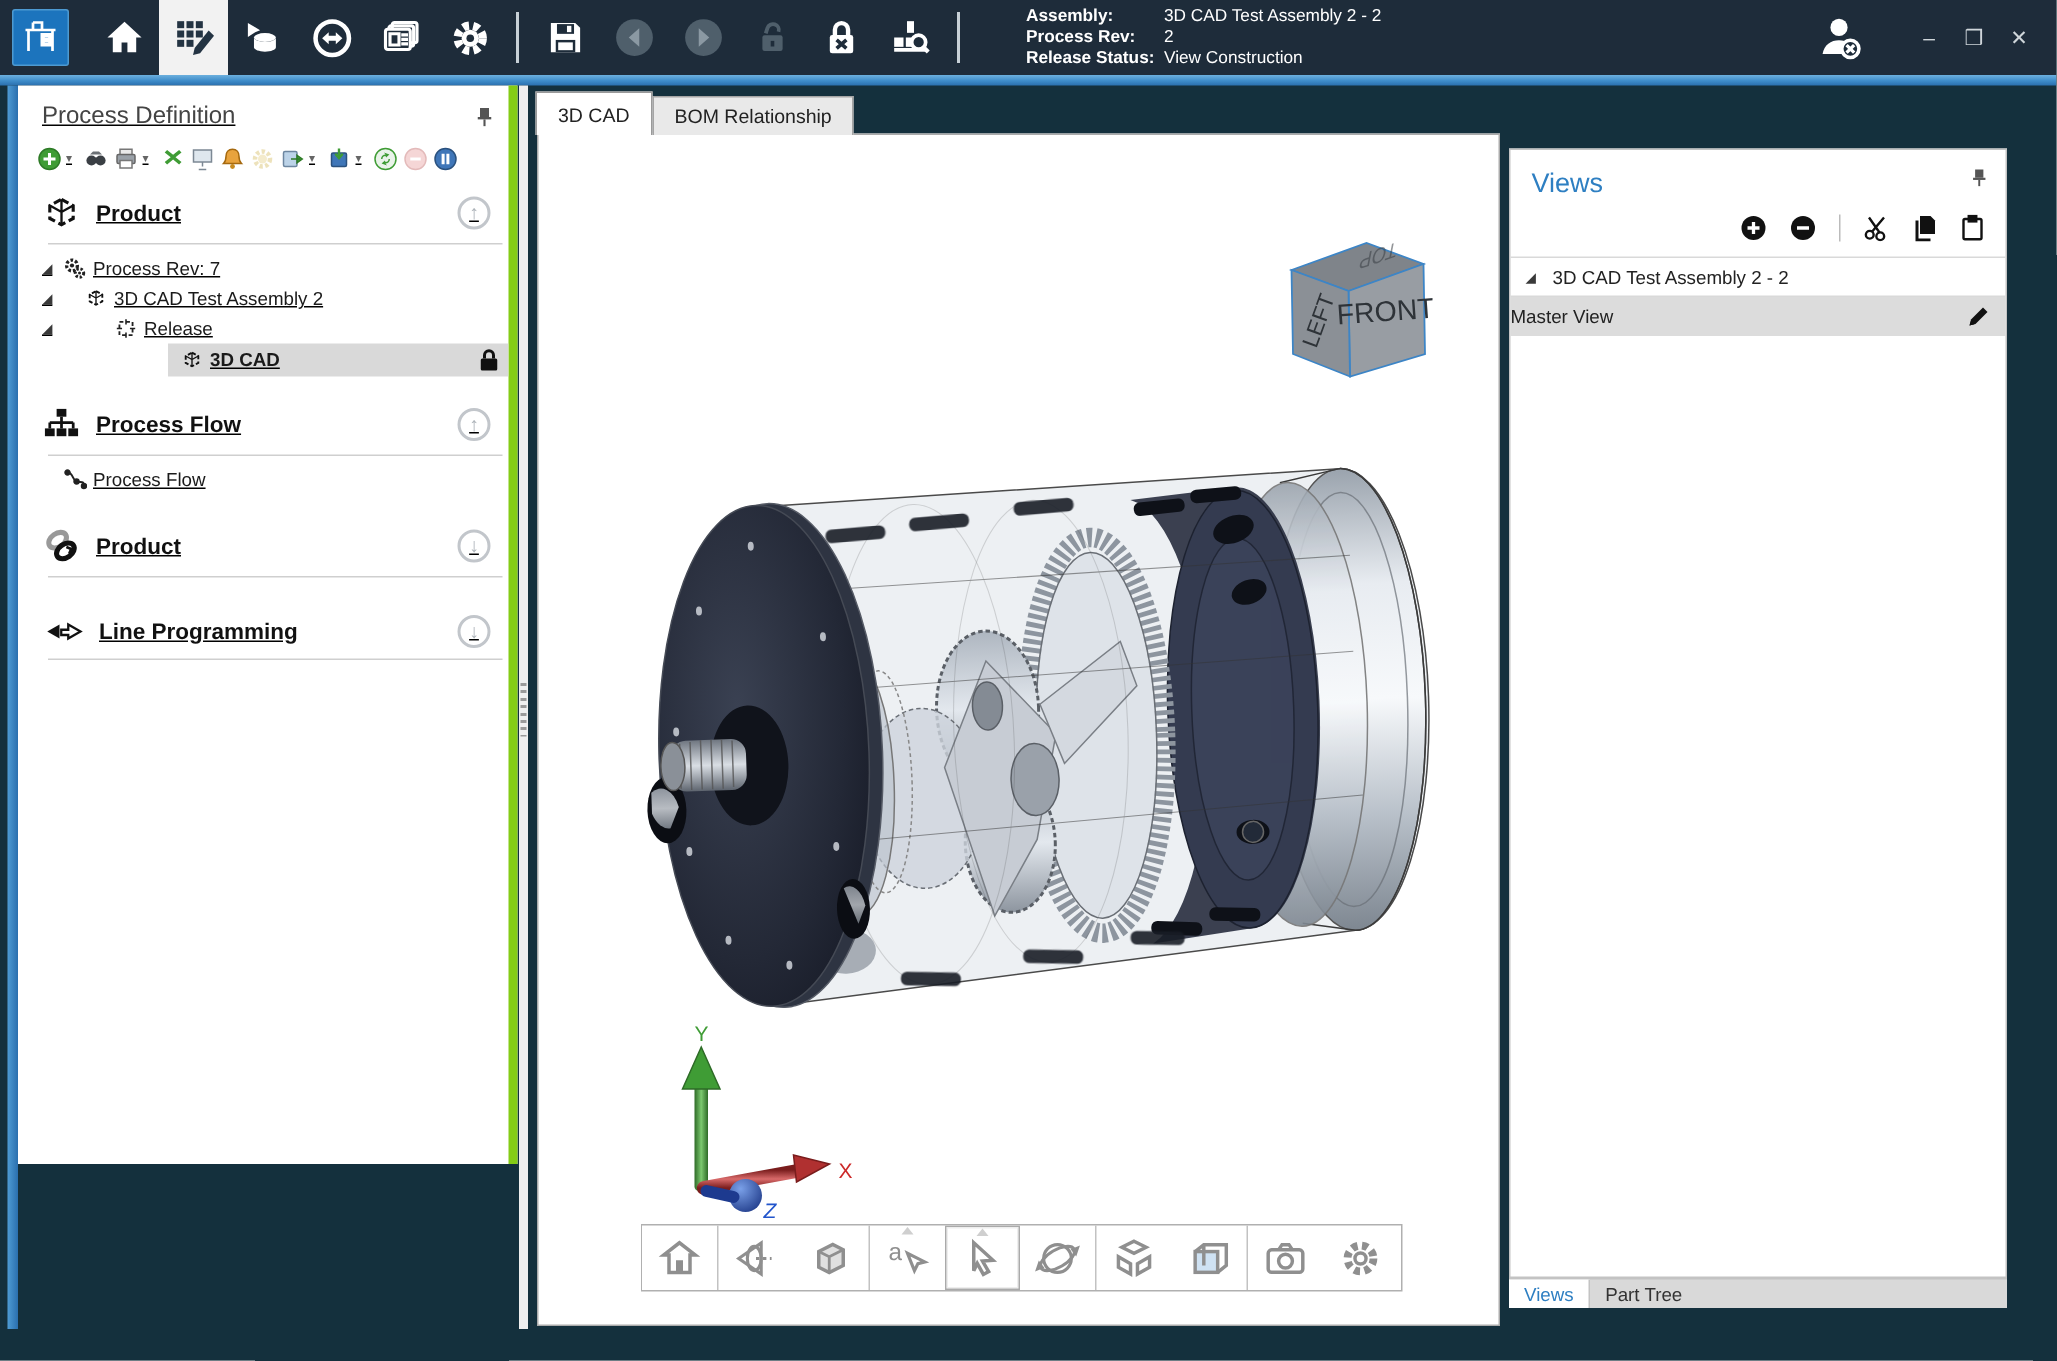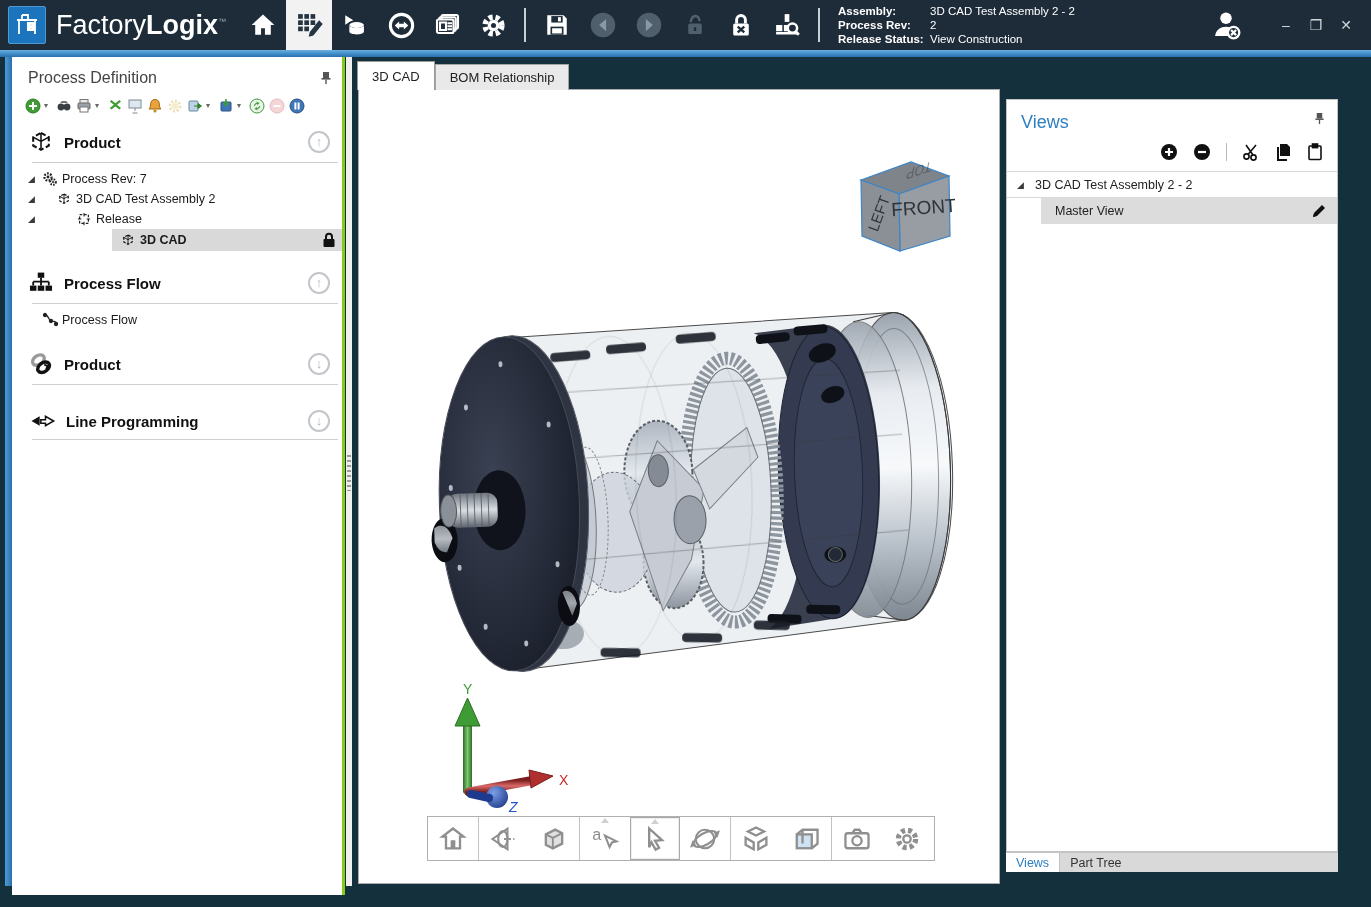--- a/index.html
+++ b/index.html
@@ -12,30 +12,30 @@
   .brand { margin-left:10px; color:#fff; font-size:27px; font-weight:300; white-space:nowrap; }
   .brand b { font-weight:700; }
   .brand sup { font-size:8px; color:#93a5b1; }
   .tb-icons { display:flex; align-items:center; margin-left:14px; height:50px; }
   .tb-btn { width:46px; height:50px; display:flex; align-items:center; justify-content:center; color:#ffffff; }
   .tb-btn.sel { background:#f2f2f2; color:#243443; }
   .tb-btn.dis { color:#4f5f6b; }
   .tb-sep { width:2px; height:34px; background:#c7d0d6; margin:0 8px; }
   .asm { margin-left:10px; color:#fff; font-size:11.5px; line-height:14px; }
   .asm .row { display:flex; }
-  .asm .lab { font-weight:bold; width:92px; }
+  .asm .lab { font-weight:bold; width:92px;margin-left:26px; }
   .win-right { margin-left:auto; display:flex; align-items:center; margin-right:10px; color:#cfd6da; }
   .userbtn { margin-right:28px; }
   .winbtn { width:30px; height:26px; display:flex; align-items:center; justify-content:center; font-size:14px; color:#cfd6da; }
 
   .accent-strip { position:absolute; left:0; top:50px; width:1371px; height:7px; background:linear-gradient(to bottom,#6cb0de 0%,#3e8cc9 55%,#2a6fae 100%); }
   .left-strip { position:absolute; left:5px; top:57px; width:7px; height:829px; background:linear-gradient(to right,#4e9bd4,#2a6fae); }
 
   
-  .lpanel { position:absolute; left:12px; top:57px; width:333px; height:838px; background:#fff; border-right:3px solid #84cc16; overflow:hidden; }
+  .lpanel { position:absolute; left:12px; top:57px; width:333px; height:719px; background:#fff; border-right:6px solid #84cc16; overflow:hidden;text-decoration:underline; }
   .lp-head { display:flex; align-items:center; padding:12px 10px 2px 16px; color:#444; font-size:16px; }
   .lp-pin { margin-left:auto; }
   .lp-tools { display:flex; align-items:center; gap:3px; padding:8px 0 6px 12px; }
   .mini { width:17px; height:17px; display:flex; align-items:center; justify-content:center; }
   .ddc { width:8px; font-size:8px; color:#666; }
   .sec-h { display:flex; align-items:center; padding:9px 12px 7px 16px; }
   .sec-h .lbl { font-weight:bold; font-size:15px; color:#111; margin-left:10px; }
   .circ-arrow { margin-left:auto; width:22px; height:22px; border:2px solid #c2c6cb; border-radius:50%; color:#aeb4ba; font-size:13px; line-height:18px; text-align:center; }
   .sec-hr { border:0; border-top:1px solid #cfcfcf; margin:0 4px 0 20px; }
   .trow { display:flex; align-items:center; height:20px; font-size:12.5px; color:#1a1a1a; position:relative; }
@@ -68,21 +68,21 @@
   .vt-sep { width:1px; height:43px; background:#c2c2c2; }
   .caret-up { position:absolute; top:1px; left:50%; transform:translateX(-50%); width:0; height:0; border-left:4px solid transparent; border-right:4px solid transparent; border-bottom:5px solid #cfcfcf; }
 
   
   .vpanel { position:absolute; left:1006px; top:99px; width:332px; height:753px; background:#fff; border:1px solid #c3c3c3; }
   .vp-head { display:flex; align-items:flex-start; padding:12px 12px 0 14px; }
   .vp-title { color:#2e7fc2; font-size:18px; }
   .vp-tools { display:flex; align-items:center; gap:15px; justify-content:flex-end; padding:10px 14px 10px 0; }
   .vsep { width:1px; height:18px; background:#bbb; }
   .vrow-root { display:flex; align-items:center; height:27px; border-top:1px solid #d9d9d9; border-bottom:1px solid #d9d9d9; font-size:12.5px; color:#222; }
-  .vrow-child { display:flex; align-items:center; height:26px; margin-left:34px; background:#dcdcdc; font-size:12.5px; color:#222; padding-left:14px; }
+  .vrow-child { display:flex; align-items:center; height:26px; background:#dcdcdc; font-size:12.5px; color:#222; }
   .vrow-child .pencil { margin-left:auto; margin-right:10px; }
   .vtabs { position:absolute; left:1006px; top:852px; width:332px; height:20px; display:flex; border-top:1px solid #c3c3c3; background:#d9d9d9; font-size:12.5px; }
   .vtab-active { background:#fff; color:#2e7fc2; padding:0 10px; display:flex; align-items:center; border-right:1px solid #c3c3c3; }
   .vtab { color:#333; padding:0 10px; display:flex; align-items:center; }
 
   svg { display:block; }
 </style>
 </head>
 <body>
 
@@ -93,21 +93,20 @@
       <svg width="26" height="26" viewBox="0 0 26 26">
           <g stroke="#fff" stroke-width="1.8" fill="none">
         <path d="M3 8h20M5 8v14M21 8v14"></path>
             <rect x="13" y="10" width="8" height="9" fill="#fff" stroke="none"></rect>
             <rect x="15" y="12" width="4" height="2" fill="#1c74bd"></rect>
             <rect x="15" y="15.5" width="4" height="2" fill="#1c74bd"></rect>
             <path d="M8 3v5M8 3h6v5"></path>
       </g>
         </svg>
     </div>
-    <div class="brand"><span>Factory</span><b>Logix</b><sup>™</sup></div>
 
     <div class="tb-icons">
       <div class="tb-btn">
         <svg width="26" height="26" viewBox="0 0 16 16" fill="currentColor">
             <path d="M8 1.5L1 8h2.2v6h3.6v-4h2.4v4h3.6V8H15z"></path>
           </svg>
       </div>
       <div class="tb-btn sel">
         <svg width="28" height="28" viewBox="0 0 18 18" fill="currentColor">
             <g>

